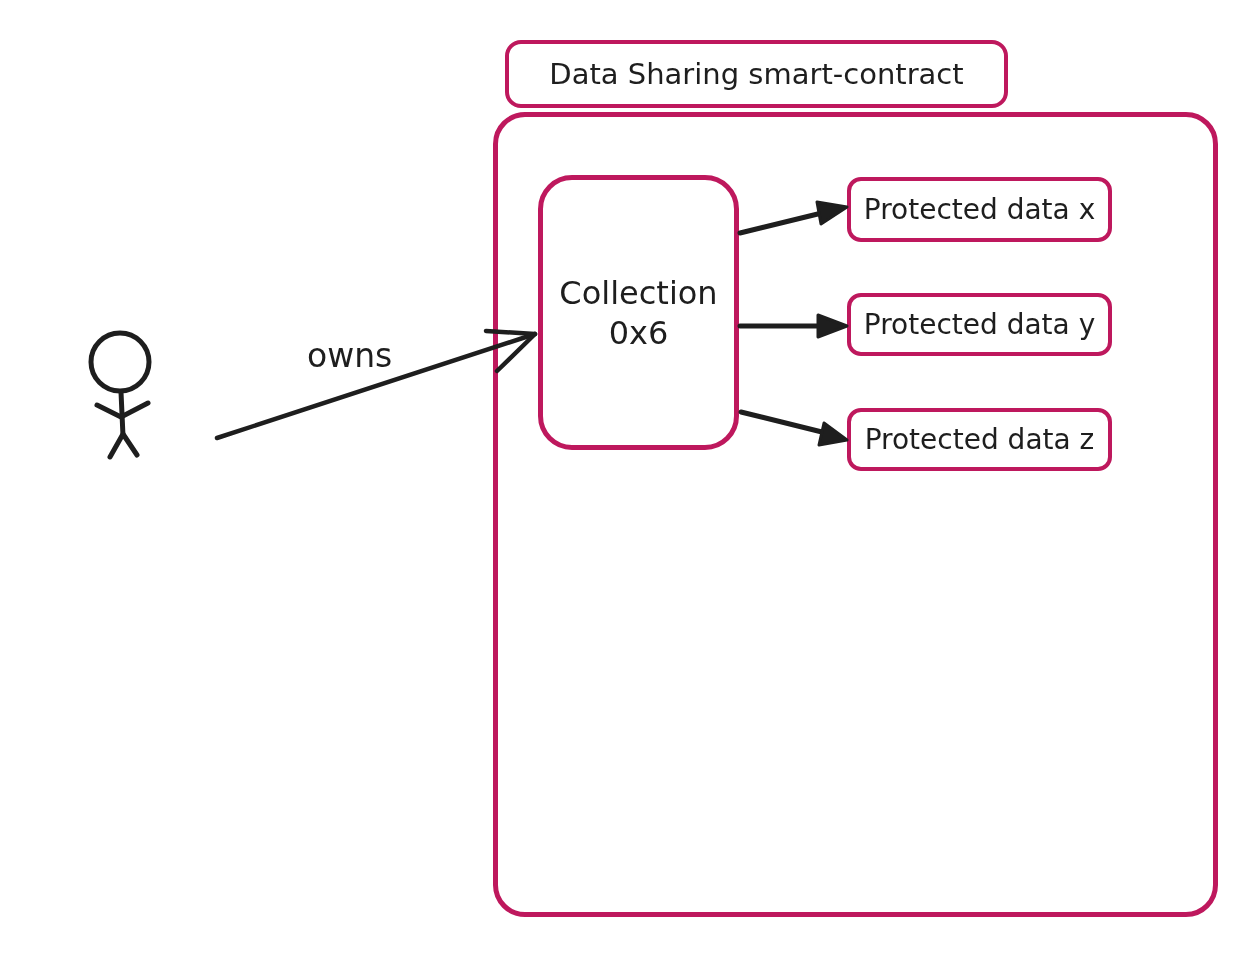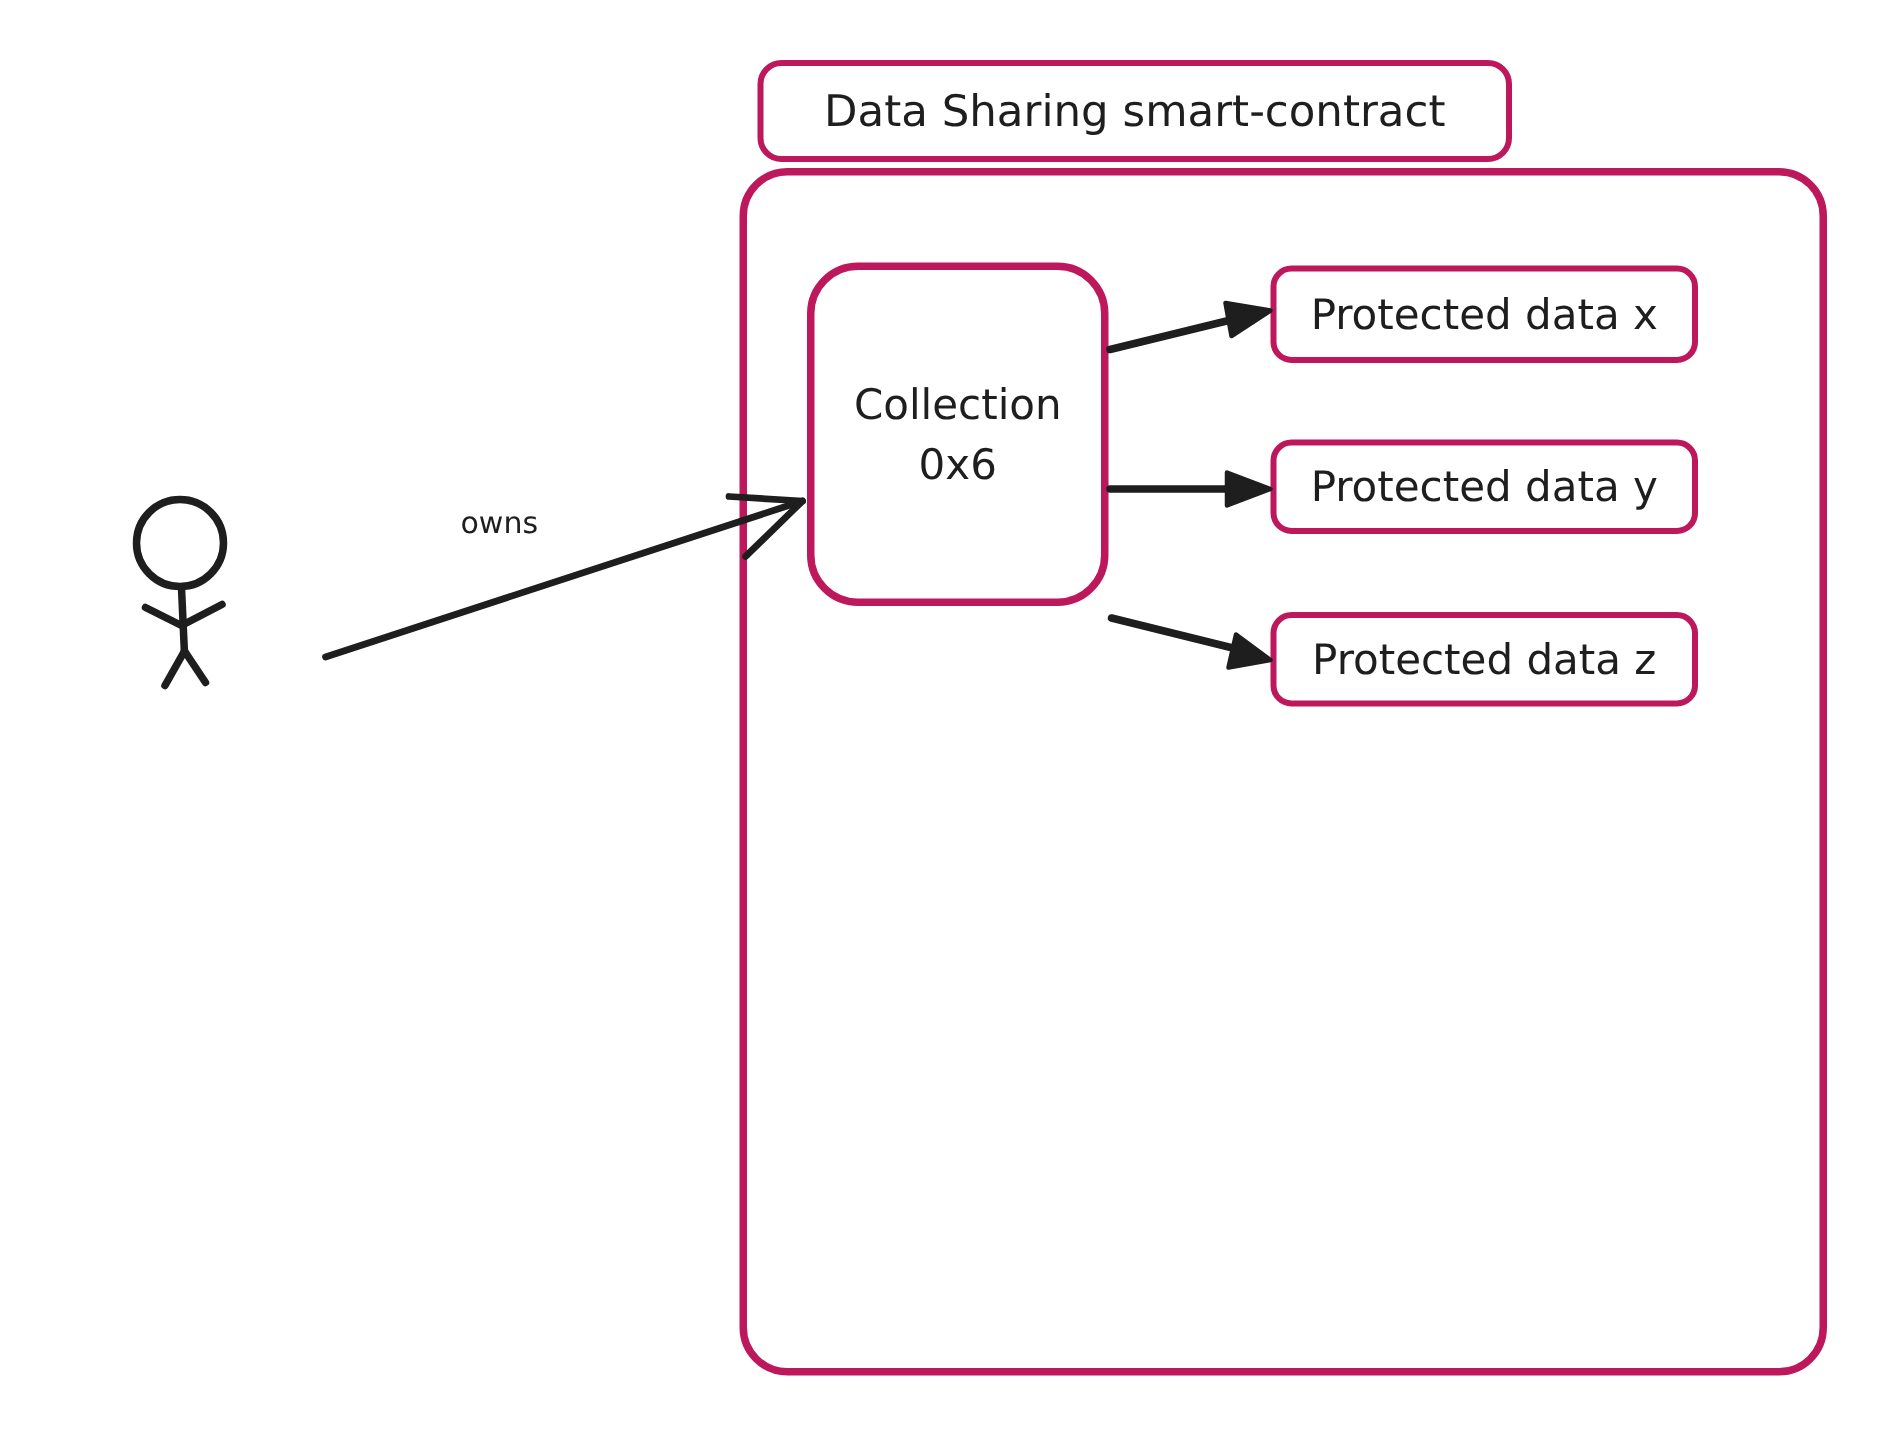--- a/index.html
+++ b/index.html
@@ -44,51 +44,51 @@
     width: 725px;
     height: 805px;
     border-width: 5px;
     border-radius: 32px;
     z-index: 1;
   }
   .collection-box {
     left: 538px;
     top: 175px;
     width: 201px;
-    height: 229px;
+    height: 275px;
     border-width: 5px;
     border-radius: 34px;
-    font-size: 28px;
+    font-size: 32px;
     line-height: 40px;
     z-index: 2;
   }
   .protected-box {
     left: 847px;
-    width: 285px;
+    width: 265px;
     border-radius: 14px;
     font-size: 28px;
     z-index: 2;
   }
   .protected-x { top: 177px; height: 65px; }
   .protected-y { top: 293px; height: 63px; }
   .protected-z { top: 408px; height: 63px; }
   .wallet-label {
     position: absolute;
     left: 36px;
     top: 481px;
     font-size: 30px;
     line-height: 38px;
     white-space: pre-line;
     z-index: 2;
   }
   .owns-label {
     position: absolute;
     left: 307px;
     top: 336px;
-    font-size: 20px;
+    font-size: 33px;
     z-index: 4;
   }
   .overlay-svg {
     position: absolute;
     left: 0;
     top: 0;
     width: 1258px;
     height: 958px;
     z-index: 5;
     pointer-events: none;

